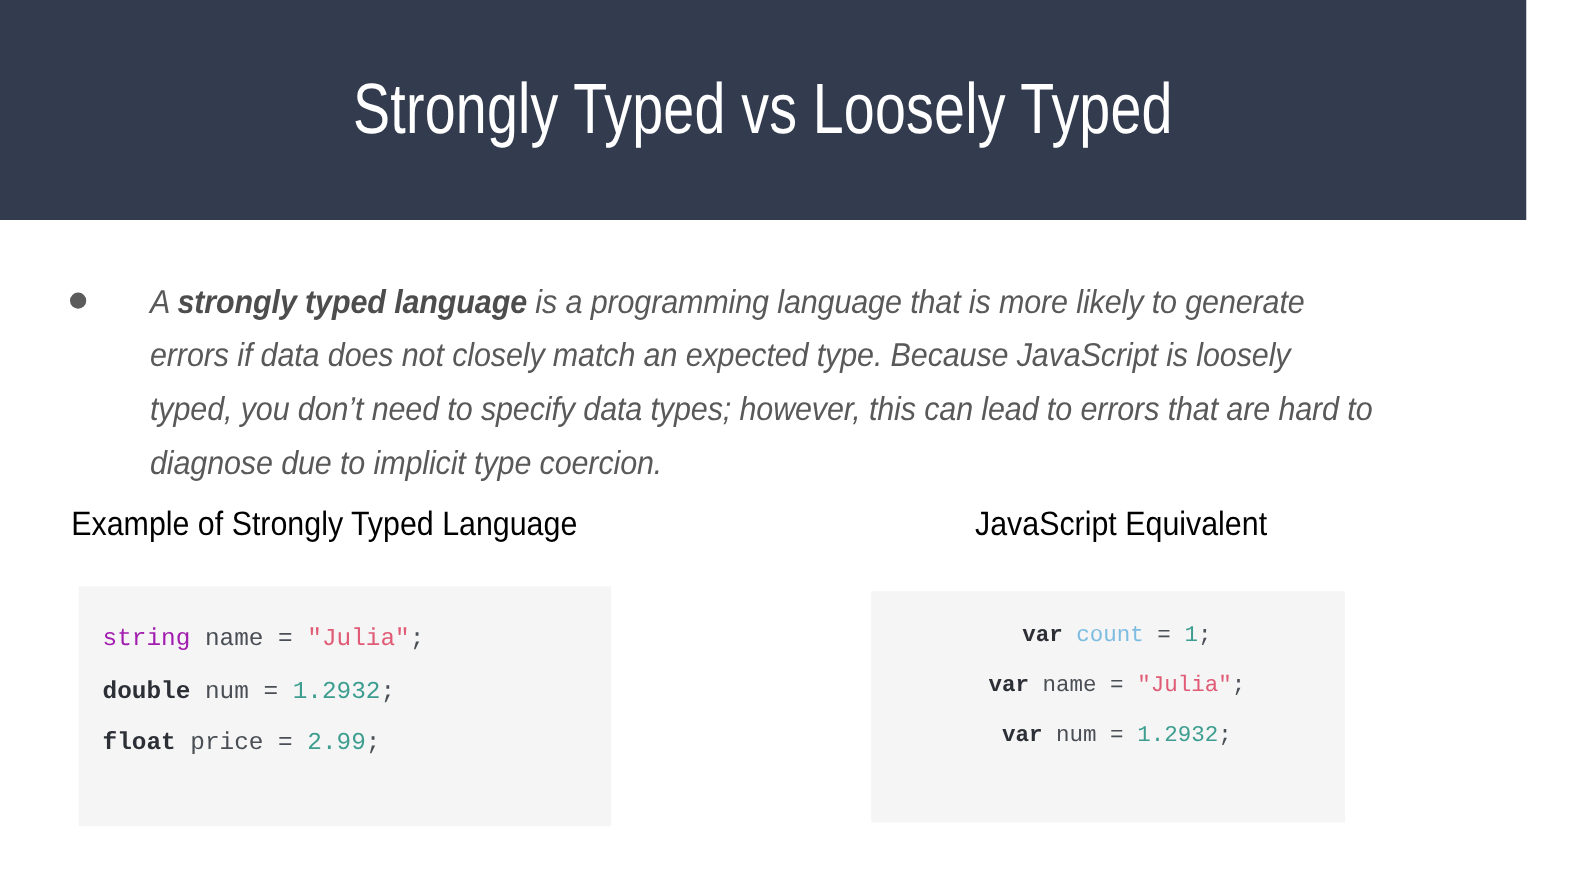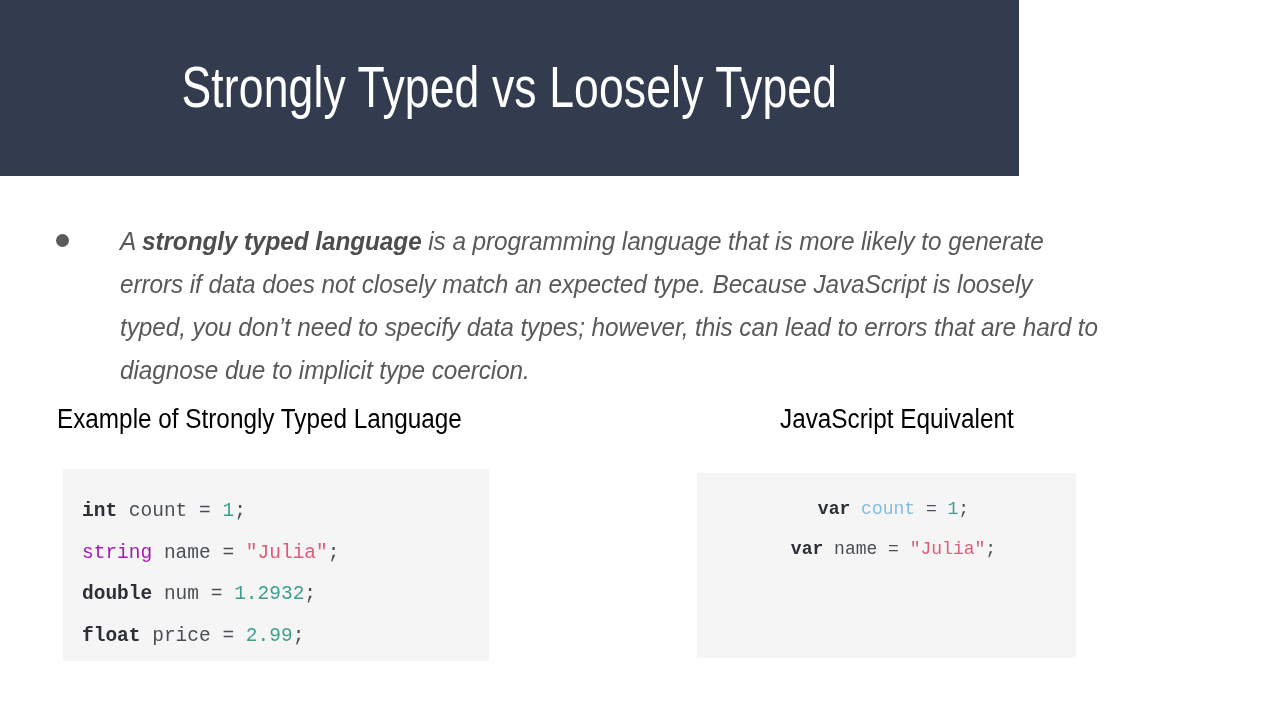--- a/index.html
+++ b/index.html
@@ -14,21 +14,21 @@
     font-family: "Liberation Sans", sans-serif;
     overflow: hidden;
     position: relative;
   }
 
   
   .header-band {
     position: absolute;
     left: 0;
     top: 0;
-    width: 1019px;
+    width: 1221px;
     height: 176px;
     background: #333b4f;
     display: flex;
     align-items: center;
     justify-content: center;
   }
   .slide-title {
     color: #ffffff;
     font-family: "Liberation Sans Narrow", "Liberation Sans", sans-serif;
     font-size: 57px;
@@ -147,22 +147,22 @@
   <div class="bullet-text" style="color: rgb(89, 89, 89);">
     <span>A </span><span class="emph">strongly typed language</span><span> is a programming language that is more likely to generate errors if data does not closely match an expected type. Because JavaScript is loosely typed, you don’t need to specify data types; however, this can lead to errors that are hard to diagnose due to implicit type coercion.</span>
   </div>
 </div>
 
 <div class="col-heading heading-left">Example of Strongly Typed Language</div>
 
 <div class="col-heading heading-right">JavaScript Equivalent</div>
 
 <div class="code-block code-left" id="code-left" style="background: rgb(245, 245, 246);">
-    <div class="code-line"><span class="tok-kw">int</span><span class="tok-op"> </span><span class="tok-ident">count</span><span class="tok-op"> = </span><span class="tok-num">1</span><span class="tok-punc">;</span></div>
     <div class="code-line"><span class="tok-type">string</span><span class="tok-op"> </span><span class="tok-ident">name</span><span class="tok-op"> = </span><span class="tok-str">"Julia"</span><span class="tok-punc">;</span></div>
     <div class="code-line"><span class="tok-kw">double</span><span class="tok-op"> </span><span class="tok-ident">num</span><span class="tok-op"> = </span><span class="tok-num">1.2932</span><span class="tok-punc">;</span></div>
     <div class="code-line"><span class="tok-kw">float</span><span class="tok-op"> </span><span class="tok-ident">price</span><span class="tok-op"> = </span><span class="tok-num">2.99</span><span class="tok-punc">;</span></div>
   </div>
 
 <div class="code-block code-right" id="code-right" style="background: rgb(245, 245, 246);">
     <div class="code-line"><span class="tok-kw">var</span><span class="tok-op"> </span><span class="tok-ident-hl">count</span><span class="tok-op"> = </span><span class="tok-num">1</span><span class="tok-punc">;</span></div>
     <div class="code-line"><span class="tok-kw">var</span><span class="tok-op"> </span><span class="tok-ident">name</span><span class="tok-op"> = </span><span class="tok-str">"Julia"</span><span class="tok-punc">;</span></div>
+    <div class="code-line"><span class="tok-kw">var</span><span class="tok-op"> </span><span class="tok-ident">num</span><span class="tok-op"> = </span><span class="tok-num">1.2932</span><span class="tok-punc">;</span></div>
   </div>
 
 </body></html>

